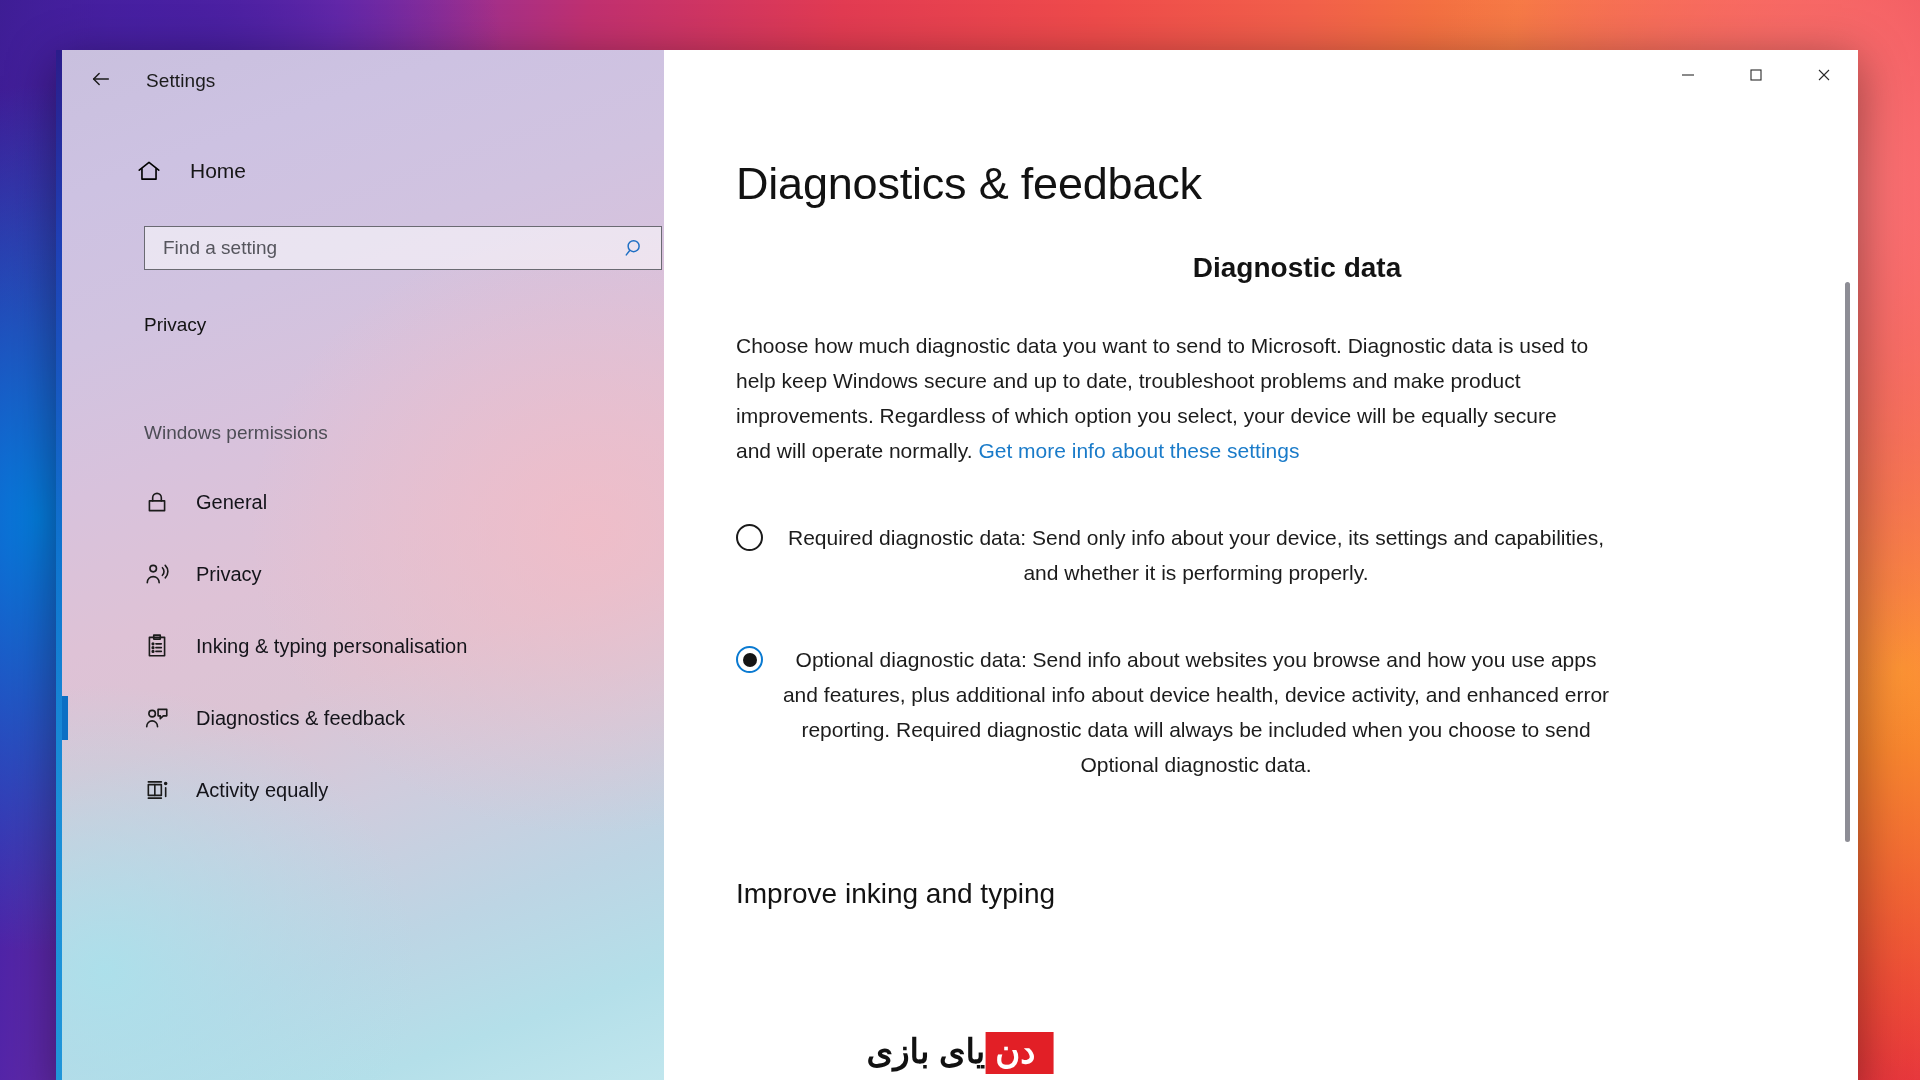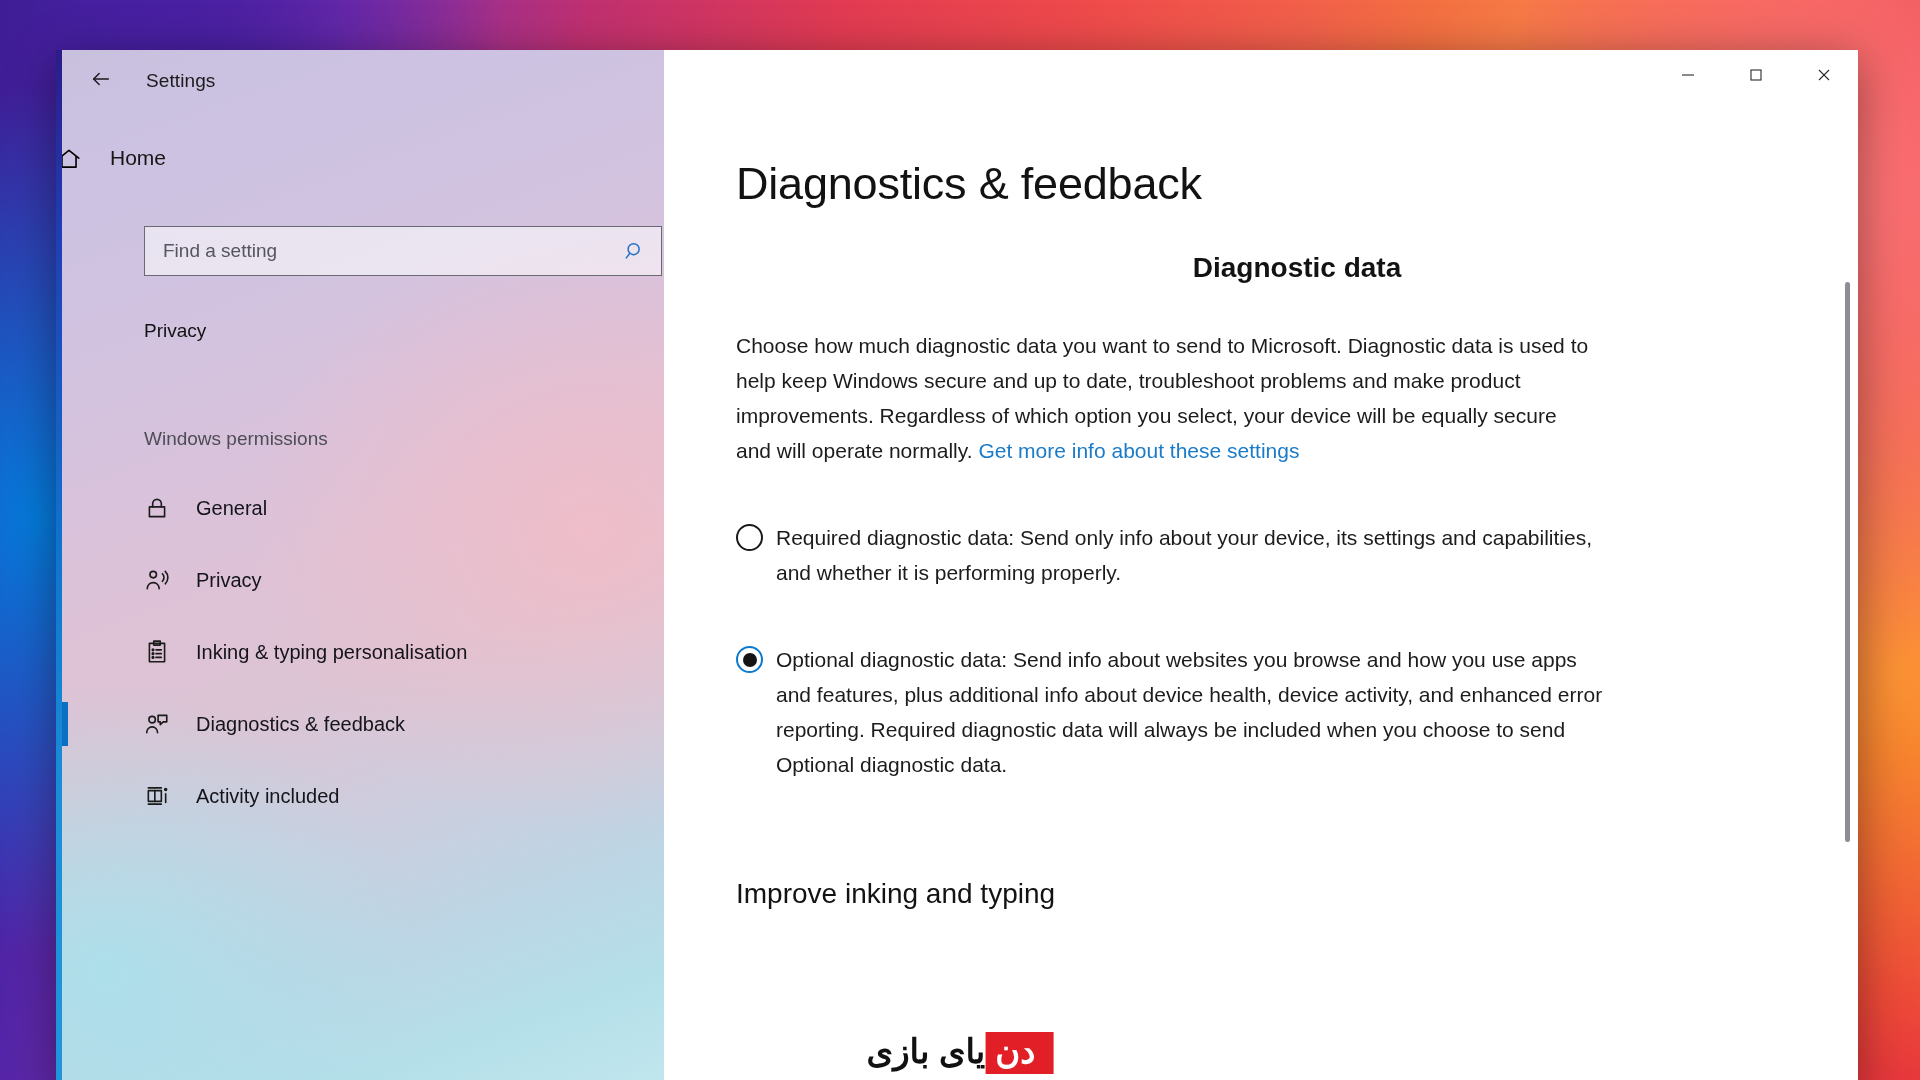--- a/index.html
+++ b/index.html
@@ -97,36 +97,37 @@
   #app-title {
     font-size: 19px;
     color: #1b1b1b;
     margin-left: 18px;
     letter-spacing: .1px;
   }
 
   
   #home-row {
     display: flex;
-    align-items: flex-start;
+    align-items: center;
     height: 50px;
     margin-top: 34px;
+    padding-left: 80px;
   }
   #home-row .nav-icon { width: 32px; display:flex; align-items:center; }
   #home-row .nav-icon svg { width: 26px; height: 26px; }
   #home-label {
     font-size: 21px;
     color: #161616;
     margin-left: 22px;
   }
 
   
   #search-box {
     margin: 30px 28px 0 88px;
-    height: 50px;
+    height: 44px;
     background: rgba(255,255,255,0.55);
     border: 1px solid #6a6a72;
     display: flex;
     align-items: center;
     padding: 0 10px 0 18px;
     width: 518px;
   }
   #search-input {
     flex: 1;
     border: none;
@@ -271,20 +272,21 @@
   .radio-circle.checked::after {
     content: "";
     width: 14px; height: 14px;
     border-radius: 50%;
     background: #141414;
   }
   .radio-label {
     font-size: 21px;
     line-height: 35px;
     color: #1c1c1c;
+    text-align: center;
   }
 
   #improve-heading {
     margin-top: 96px;
     font-size: 28px;
     font-weight: normal;
     color: #131313;
   }
 
   
@@ -426,21 +428,21 @@
           <span class="nav-icon">
             <svg viewBox="0 0 24 24" fill="none" stroke="currentColor" stroke-width="1.5" stroke-linecap="round" stroke-linejoin="round">
               <rect x="4" y="7" width="12" height="10"></rect>
               <line x1="4" y1="4.5" x2="16" y2="4.5"></line>
               <line x1="4" y1="19.5" x2="16" y2="19.5"></line>
               <line x1="10" y1="7" x2="10" y2="17"></line>
               <circle cx="20" cy="6" r="0.9" fill="currentColor"></circle>
               <line x1="20" y1="10" x2="20" y2="18"></line>
             </svg>
           </span>
-          <span class="nav-label">Activity included</span>
+          <span class="nav-label">Activity equally</span>
         </div>
 
       </div>
     </div>
 
     <div id="content">
 
       <div id="window-controls">
         <div class="wc-btn">
           <span>

